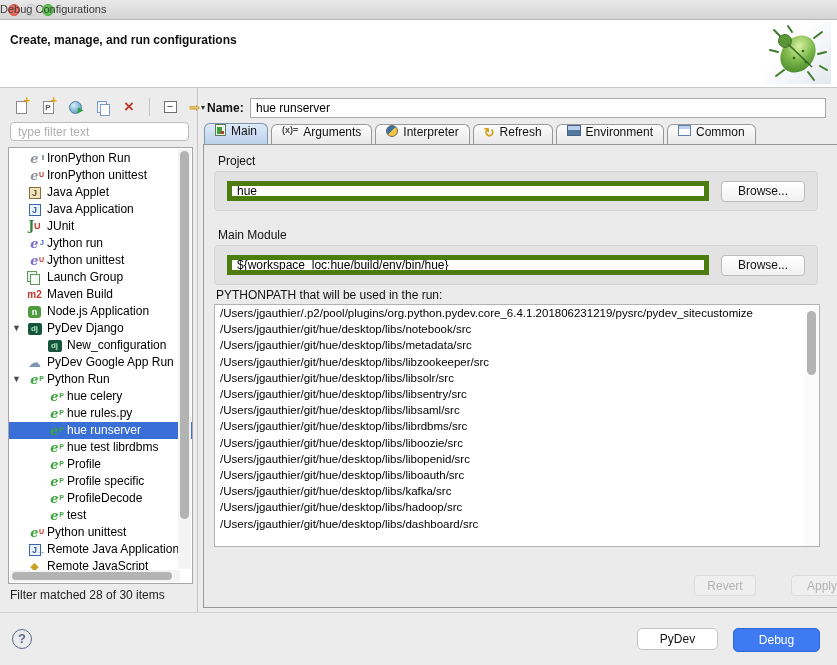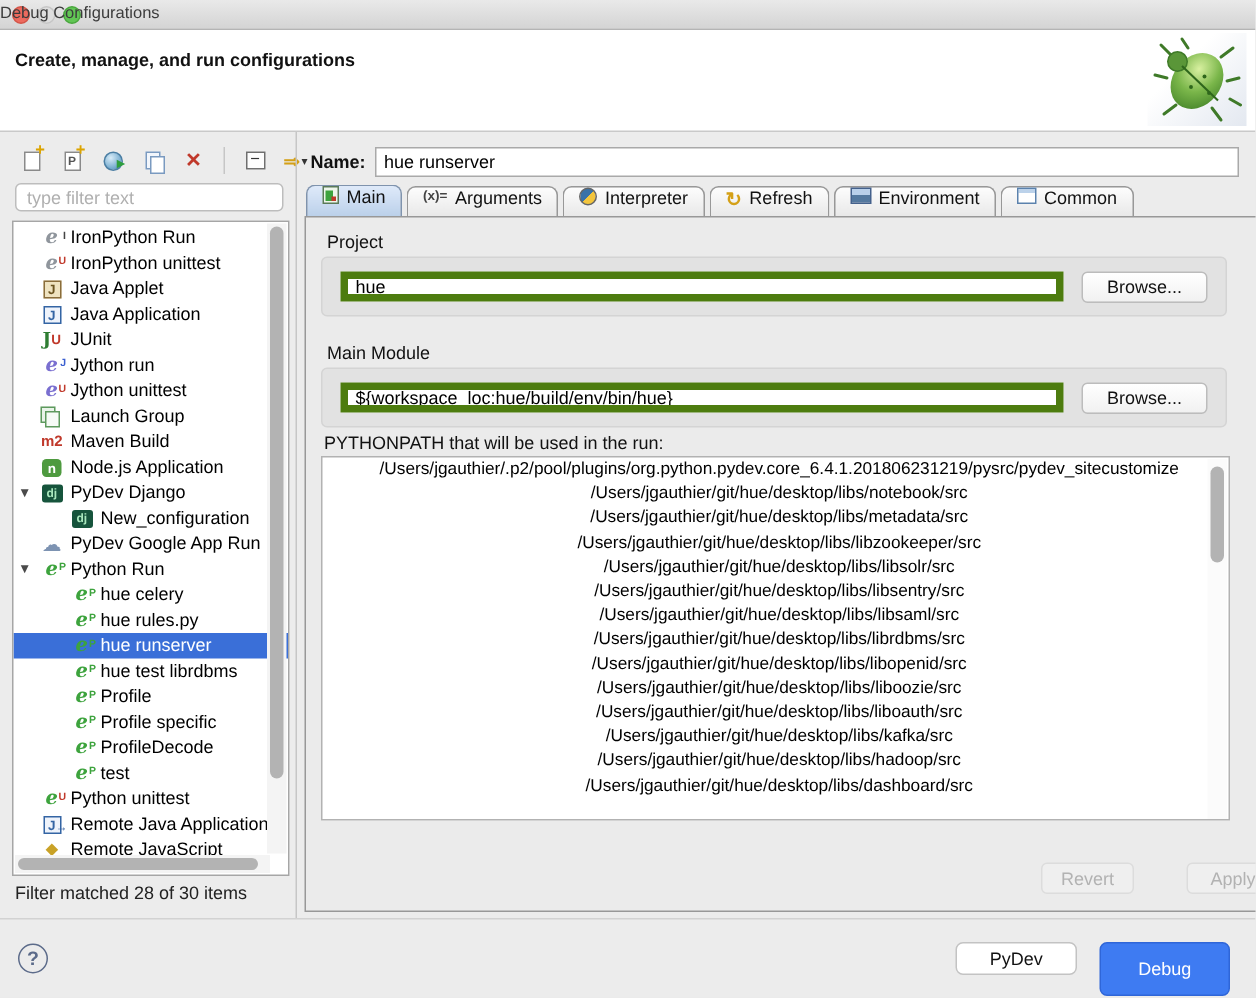--- a/index.html
+++ b/index.html
@@ -108,38 +108,38 @@
   .group-label { position:absolute; font-size:12px; color:#111; }
   .graybox { position:absolute; width:604px; height:40px; background:#e2e2e2; border:1px solid #d4d4d4;
     border-radius:4px; display:flex; align-items:center; padding:0 12px; gap:12px; }
   .graybox input { flex:1; height:20px; border:5px solid #4d7c0f; font-size:12px; padding:0 5px;
     background:#fff; color:#000; font-family:"Liberation Sans",sans-serif; }
   .browse-btn { width:84px; height:21px; background:linear-gradient(#ffffff,#f1f1f1);
     border:1px solid #bcbcbc; border-radius:4px; font-size:12px; color:#111;
     font-family:"Liberation Sans",sans-serif; }
   .pp-label { position:absolute; left:12px; top:143px; font-size:12px; color:#111; }
   .pathlist { position:absolute; left:10px; top:159px; width:606px; height:243px; background:#fff;
-    border:1px solid #b2b2b2; overflow:hidden;text-align:center; }
+    border:1px solid #b2b2b2; overflow:hidden; }
   .path-row { font-size:11.5px; line-height:16.2px; color:#000; padding-left:5px; white-space:nowrap; }
   .list-vsb { position:absolute; right:1px; top:1px; width:13px; height:241px; background:#fbfbfb; }
   .list-vsb .thumb { position:absolute; left:2px; top:5px; width:9px; height:64px; border-radius:5px; background:#b3b3b3; }
   .ghost-btn { position:absolute; bottom:11px; width:62px; height:21px; background:#efefef;
     border:1px solid #dcdcdc; border-radius:4px; font-size:12px; color:#b2b2b2;
     font-family:"Liberation Sans",sans-serif; }
   .ghost-btn.revert { right:128px;margin-top:23px; } .ghost-btn.apply { right:31px; }
 
   
   .footer { position:absolute; left:0; top:612px; width:837px; height:53px; border-top:1px solid #d2d2d2; }
   .help-btn { position:absolute; left:12px; top:16px; width:20px; height:20px; border-radius:50%;
     border:1.5px solid #5c6b8a; color:#5c6b8a; background:transparent; font-size:13px; font-weight:bold;
     line-height:16px; text-align:center; font-family:"Liberation Sans",sans-serif; }
   .close-btn { position:absolute; right:119px; top:15px; width:81px; height:22px;
     background:#ffffff; border:1px solid #c3c3c3; border-radius:5px; font-size:12px; color:#111;
     font-family:"Liberation Sans",sans-serif; }
-  .debug-btn { position:absolute; right:17px; top:15px; width:87px; height:36px;
+  .debug-btn { position:absolute; right:17px; top:15px; width:87px; height:24px;
     background:#3e7bf2; border:1px solid #2f66d8; border-radius:5px; font-size:12px; color:#fff;
     font-family:"Liberation Sans",sans-serif; }
 </style>
 </head>
 <body>
 
 <div class="window">
 
   <div class="titlebar">
     <span class="tl red"></span>
@@ -470,22 +470,22 @@
     <span class="pp-label">PYTHONPATH that will be used in the run:</span>
     <div class="pathlist" id="pathlist">
       <div class="path-row">/Users/jgauthier/.p2/pool/plugins/org.python.pydev.core_6.4.1.201806231219/pysrc/pydev_sitecustomize</div>
         <div class="path-row">/Users/jgauthier/git/hue/desktop/libs/notebook/src</div>
         <div class="path-row">/Users/jgauthier/git/hue/desktop/libs/metadata/src</div>
         <div class="path-row">/Users/jgauthier/git/hue/desktop/libs/libzookeeper/src</div>
         <div class="path-row">/Users/jgauthier/git/hue/desktop/libs/libsolr/src</div>
         <div class="path-row">/Users/jgauthier/git/hue/desktop/libs/libsentry/src</div>
         <div class="path-row">/Users/jgauthier/git/hue/desktop/libs/libsaml/src</div>
         <div class="path-row">/Users/jgauthier/git/hue/desktop/libs/librdbms/src</div>
+        <div class="path-row">/Users/jgauthier/git/hue/desktop/libs/liboozie/src</div>
         <div class="path-row">/Users/jgauthier/git/hue/desktop/libs/libopenid/src</div>
-        <div class="path-row">/Users/jgauthier/git/hue/desktop/libs/liboozie/src</div>
         <div class="path-row">/Users/jgauthier/git/hue/desktop/libs/liboauth/src</div>
         <div class="path-row">/Users/jgauthier/git/hue/desktop/libs/kafka/src</div>
         <div class="path-row">/Users/jgauthier/git/hue/desktop/libs/hadoop/src</div>
         <div class="path-row">/Users/jgauthier/git/hue/desktop/libs/dashboard/src</div>
         <div class="list-vsb">
         <div class="thumb"></div>
       </div>
     </div>
 
     <button class="ghost-btn revert" disabled="">Revert</button>

